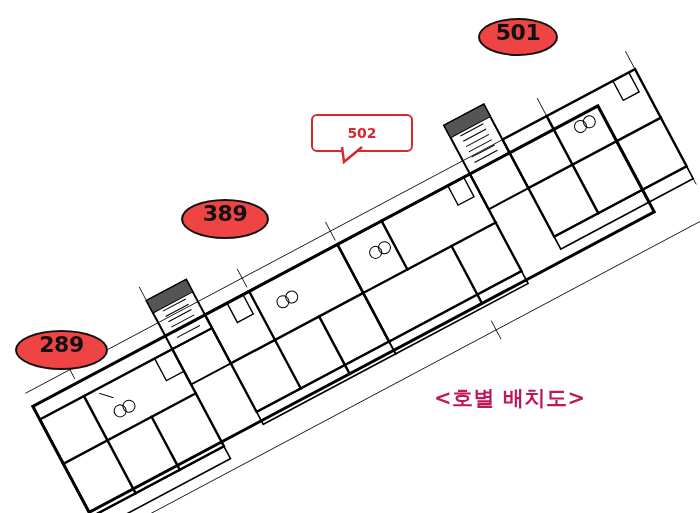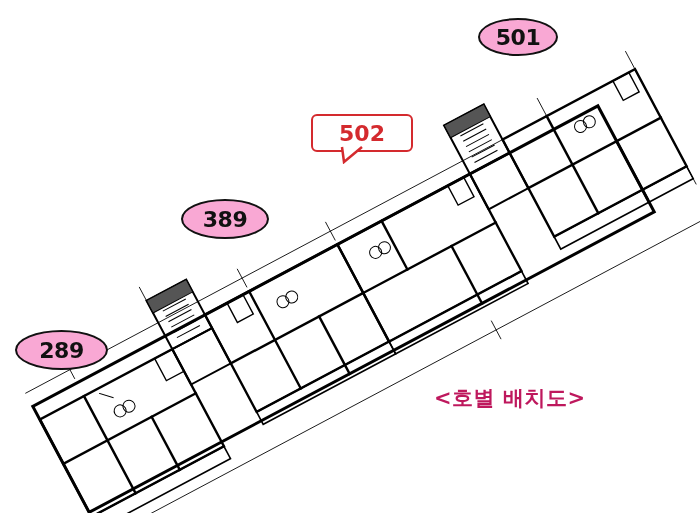--- a/index.html
+++ b/index.html
@@ -1,27 +1,27 @@
 <!DOCTYPE html>
 <html><head>
   <meta charset="utf-8">
   <style>
     html, body { margin: 0; padding: 0; background: #ffffff; }
     body { width: 700px; height: 513px; position: relative; overflow: hidden; font-family: "DejaVu Sans", sans-serif; }
     #plan { position: absolute; left: 0; top: 0; width: 700px; height: 513px; }
     .unit-label {
-      position: absolute; display: flex; align-items: center; justify-content: center;
-      border: 2.5px solid #111; border-radius: 50%; background: #f9a8d4;
+      position: absolute; display: flex; align-items: flex-start; justify-content: center;
+      border: 2.5px solid #111; border-radius: 50%; background: #ef4444;
       font-family: "DejaVu Sans", sans-serif; font-weight: bold; color: #111;
       font-size: 22px; letter-spacing: -0.5px;
     }
     .callout {
       position: absolute; border: 2.5px solid #d42a2e; border-radius: 6px; background: #fff;
       display: flex; align-items: center; justify-content: center;
-      font-family: "DejaVu Sans", sans-serif; font-weight: bold; color: #d42a2e; font-size: 22px;
+      font-family: "DejaVu Sans", sans-serif; font-weight: bold; color: #d42a2e; font-size: 14px;
     }
     .callout-tail { position: absolute; }
     .caption {
       position: absolute; font-family: "DejaVu Sans", sans-serif; font-weight: bold;
       font-size: 21px; letter-spacing: 0.5px;
     }
   </style>
 </head>
 <body>
 

